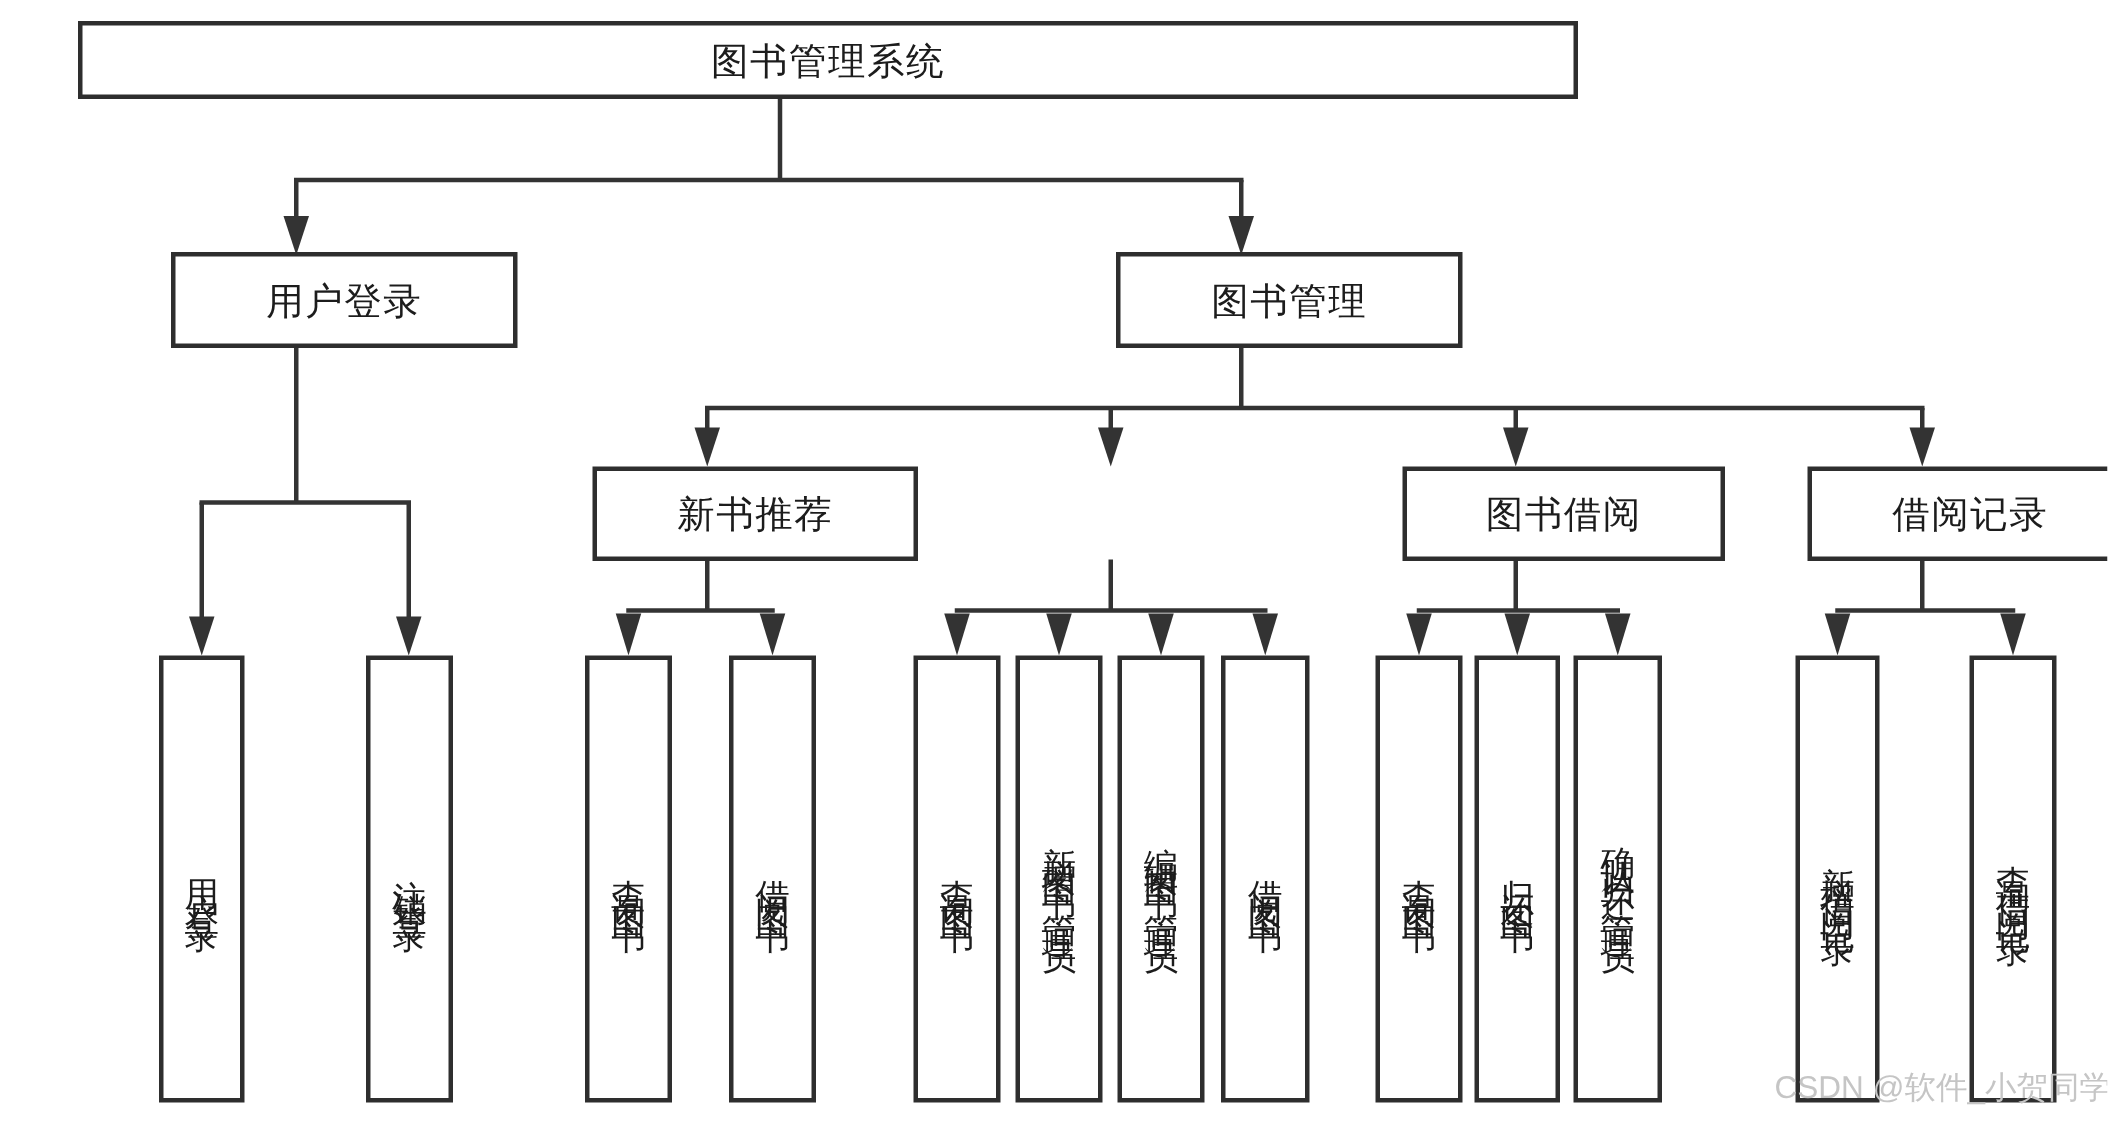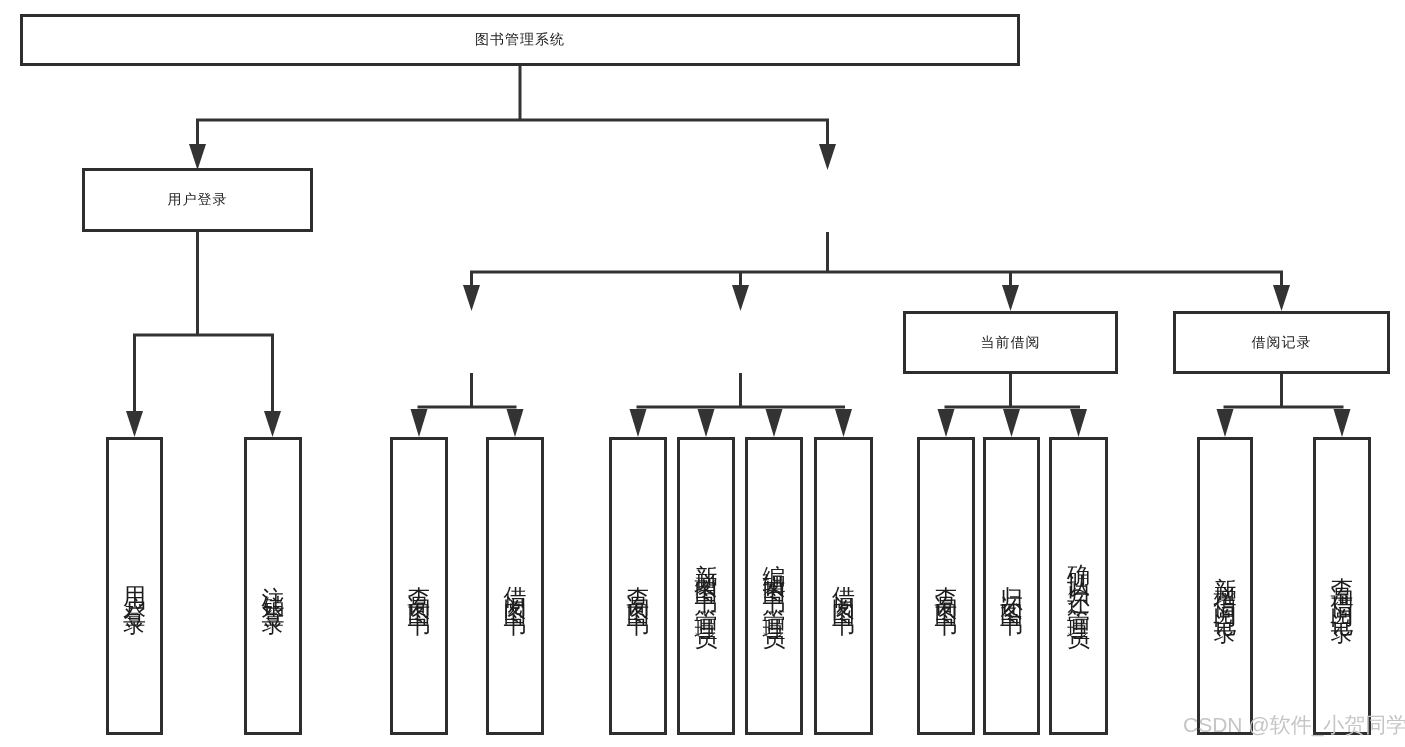--- a/index.html
+++ b/index.html
@@ -20,21 +20,21 @@
     position: absolute;
     box-sizing: border-box;
     background: #ffffff;
     border: 3px solid #2e2e2e;
     display: flex;
     align-items: center;
     justify-content: center;
     color: #1c1c1c;
     z-index: 2;
   }
-  .hnode { font-size: 14px; letter-spacing: 1px; }
+  .hnode { font-size: 25px; letter-spacing: 1px; margin-left: 32px; }
   .root-node   { left: 20px;   top: 14px;  width: 1000px; height: 52px; }
   .b-user      { left: 82px;   top: 168px; width: 231px;  height: 64px; }
   .b-book      { left: 712px;  top: 168px; width: 231px;  height: 64px; }
   .s-newbook   { left: 363px;  top: 311px; width: 217px;  height: 63px; }
   .s-borrow    { left: 633px;  top: 311px; width: 215px;  height: 63px; }
   .s-current   { left: 903px;  top: 311px; width: 215px;  height: 63px; }
   .s-records   { left: 1173px; top: 311px; width: 217px;  height: 63px; }
   .leaf { top: 437px; height: 298px; }
   .leaf .vtext {
     writing-mode: vertical-rl;
@@ -124,23 +124,29 @@
     <polygon points="1342,437 1333.5,409 1350.5,409" stroke="none"></polygon>
   </svg>
 
   <div class="box hnode root-node">
     <span>图书管理系统</span>
   </div>
 
   <div class="box hnode b-user">
     <span>用户登录</span>
   </div>
+  <div class="box hnode b-book">
+    <span>图书管理</span>
+  </div>
 
+  <div class="box hnode s-newbook">
+    <span>新书推荐</span>
+  </div>
   <div class="box hnode s-current">
-    <span>当前借阅</span>
+    <span>图书借阅</span>
   </div>
   <div class="box hnode s-records">
     <span>借阅记录</span>
   </div>
 
   <div class="box leaf g1l1">
     <span class="vtext">用户登录</span>
   </div>
   <div class="box leaf g1l2">
     <span class="vtext">注销登录</span>

